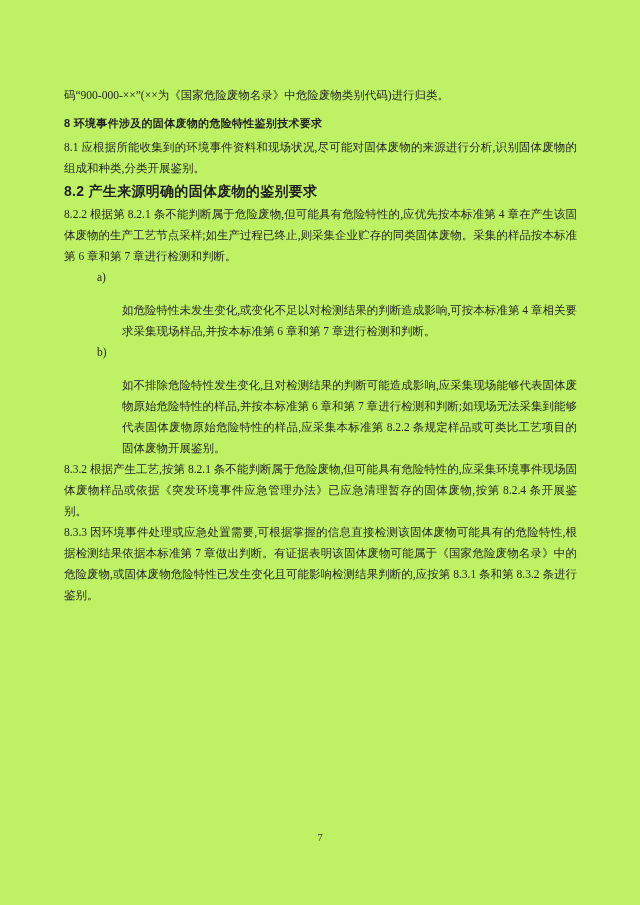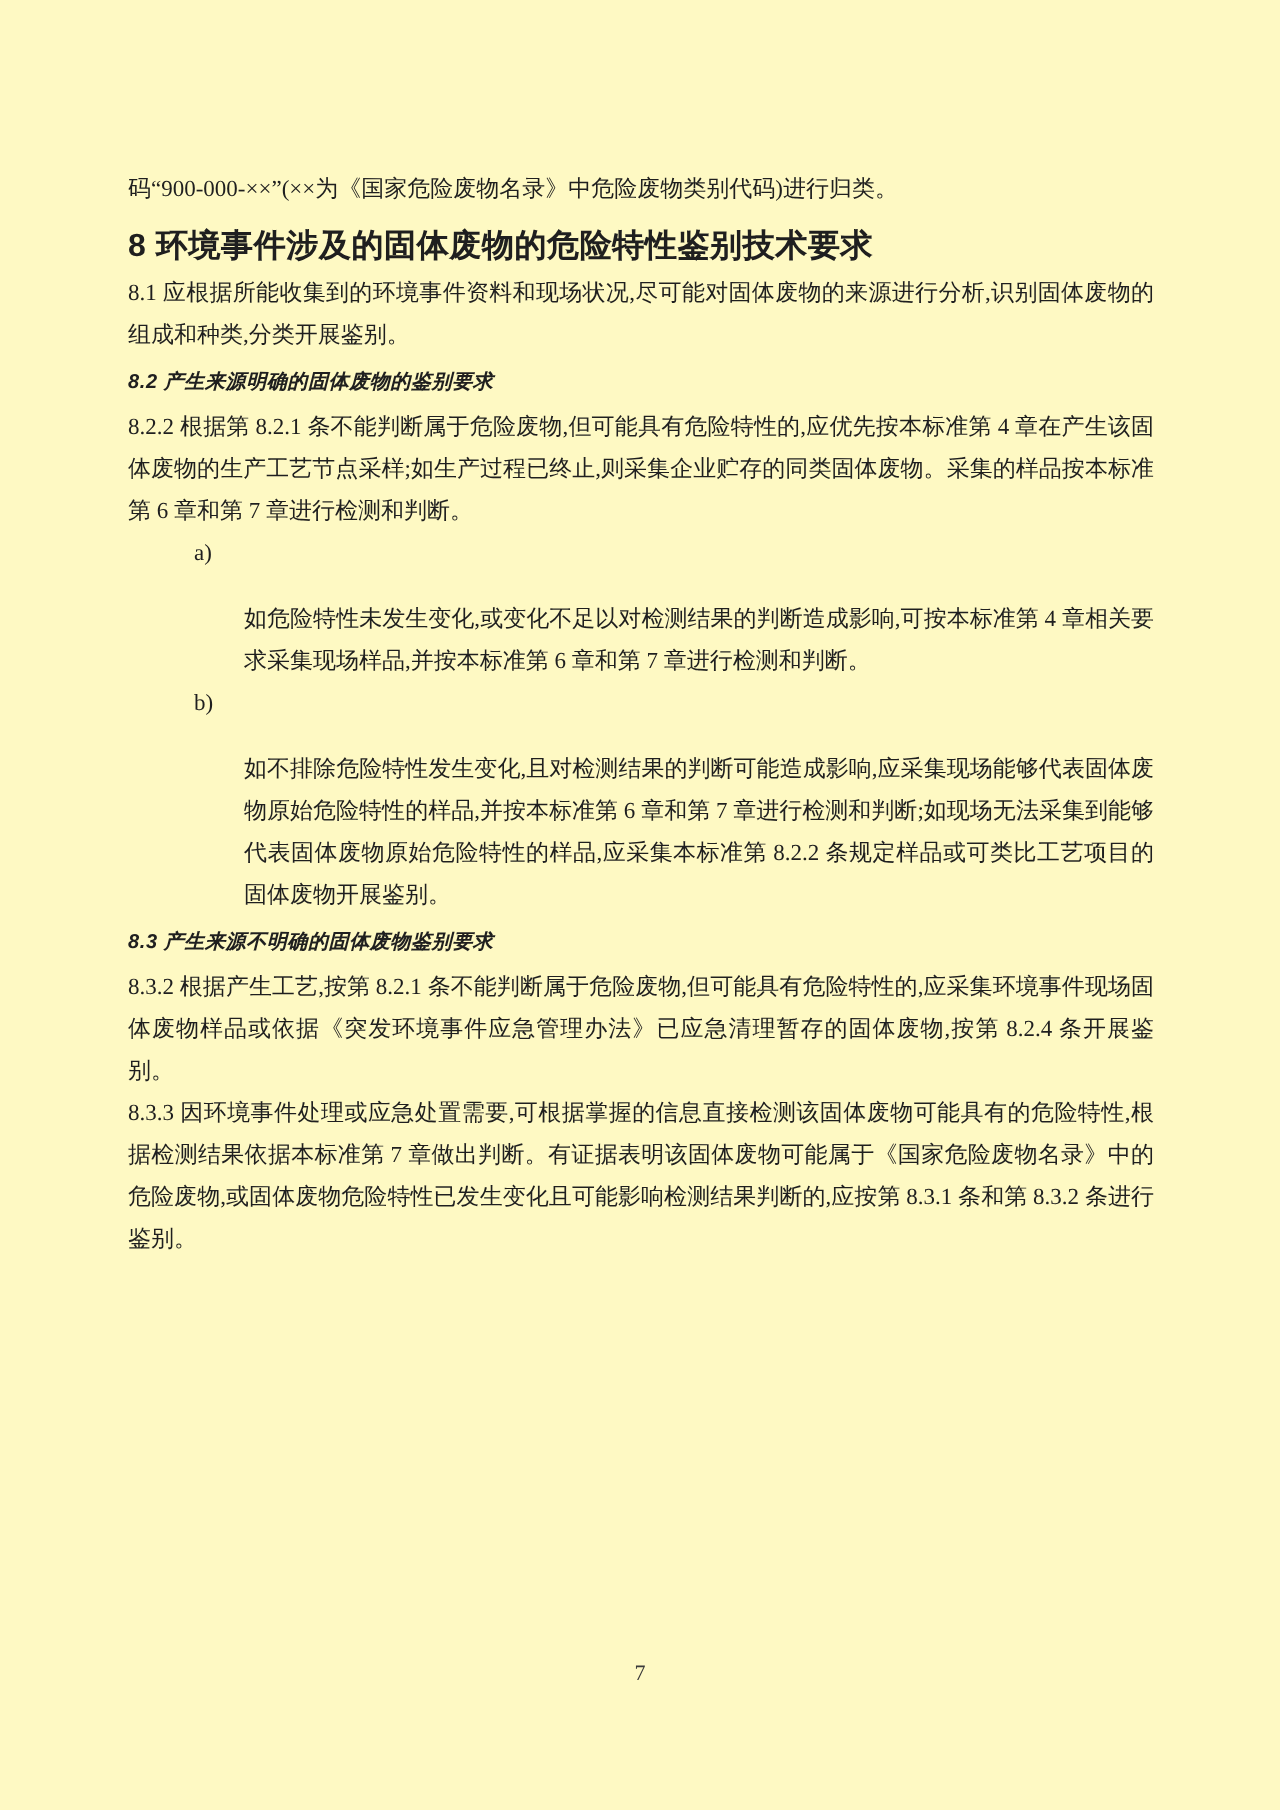--- a/index.html
+++ b/index.html
@@ -4,21 +4,21 @@
 <style>
   html, body {
     margin: 0;
     padding: 0;
     background: #ffffff;
   }
   .page {
     position: relative;
     width: 640px;
     height: 905px;
-    background: #fef9c3;
+    background: #bef264;
     overflow: hidden;
     color: #1f1f1f;
     font-family: "Liberation Serif", "DejaVu Serif", serif;
   }
   .content {
     position: absolute;
     left: 64px;
     top: 85px;
     width: 513px;
     font-size: 11.5px;
@@ -26,32 +26,31 @@
     text-align: justify;
   }
   .para {
     margin: 0;
     word-break: break-all;
   }
   .h-main {
     margin: 7px 0 3px 0;
     font-family: "Liberation Sans", "DejaVu Sans", sans-serif;
     font-weight: bold;
-    font-size: 16px;
+    font-size: 11px;
     text-align: left;
     letter-spacing: 0.3px;
   }
   .h-sub {
     margin: 2px 0;
     font-family: "Liberation Sans", "DejaVu Sans", sans-serif;
     font-weight: bold;
-    font-size: 10px;
+    font-size: 14px;
     text-align: left;
     letter-spacing: 0.3px;
-    font-style: italic;
   }
   .list-item {
     display: flex;
     padding-left: 33px;
     margin: 0;
   }
   .list-marker {
     flex: 0 0 25px;
     width: 25px;
   }
@@ -89,21 +88,20 @@
 
     <div class="list-item">
       <span class="list-marker">a)</span>
       <span class="list-text">如危险特性未发生变化,或变化不足以对检测结果的判断造成影响,可按本标准第 4 章相关要求采集现场样品,并按本标准第 6 章和第 7 章进行检测和判断。</span>
     </div>
     <div class="list-item">
       <span class="list-marker">b)</span>
       <span class="list-text">如不排除危险特性发生变化,且对检测结果的判断可能造成影响,应采集现场能够代表固体废物原始危险特性的样品,并按本标准第 6 章和第 7 章进行检测和判断;如现场无法采集到能够代表固体废物原始危险特性的样品,应采集本标准第 8.2.2 条规定样品或可类比工艺项目的固体废物开展鉴别。</span>
     </div>
 
-    <p class="h-sub">8.3 产生来源不明确的固体废物鉴别要求</p>
 
     <p class="para">8.3.2 根据产生工艺,按第 8.2.1 条不能判断属于危险废物,但可能具有危险特性的,应采集环境事件现场固体废物样品或依据《突发环境事件应急管理办法》已应急清理暂存的固体废物,按第 8.2.4 条开展鉴别。</p>
     <p class="para">8.3.3 因环境事件处理或应急处置需要,可根据掌握的信息直接检测该固体废物可能具有的危险特性,根据检测结果依据本标准第 7 章做出判断。有证据表明该固体废物可能属于《国家危险废物名录》中的危险废物,或固体废物危险特性已发生变化且可能影响检测结果判断的,应按第 8.3.1 条和第 8.3.2 条进行鉴别。</p>
 
   </div>
 
   <div class="footer">7</div>
 </div>
 
 </body></html>

